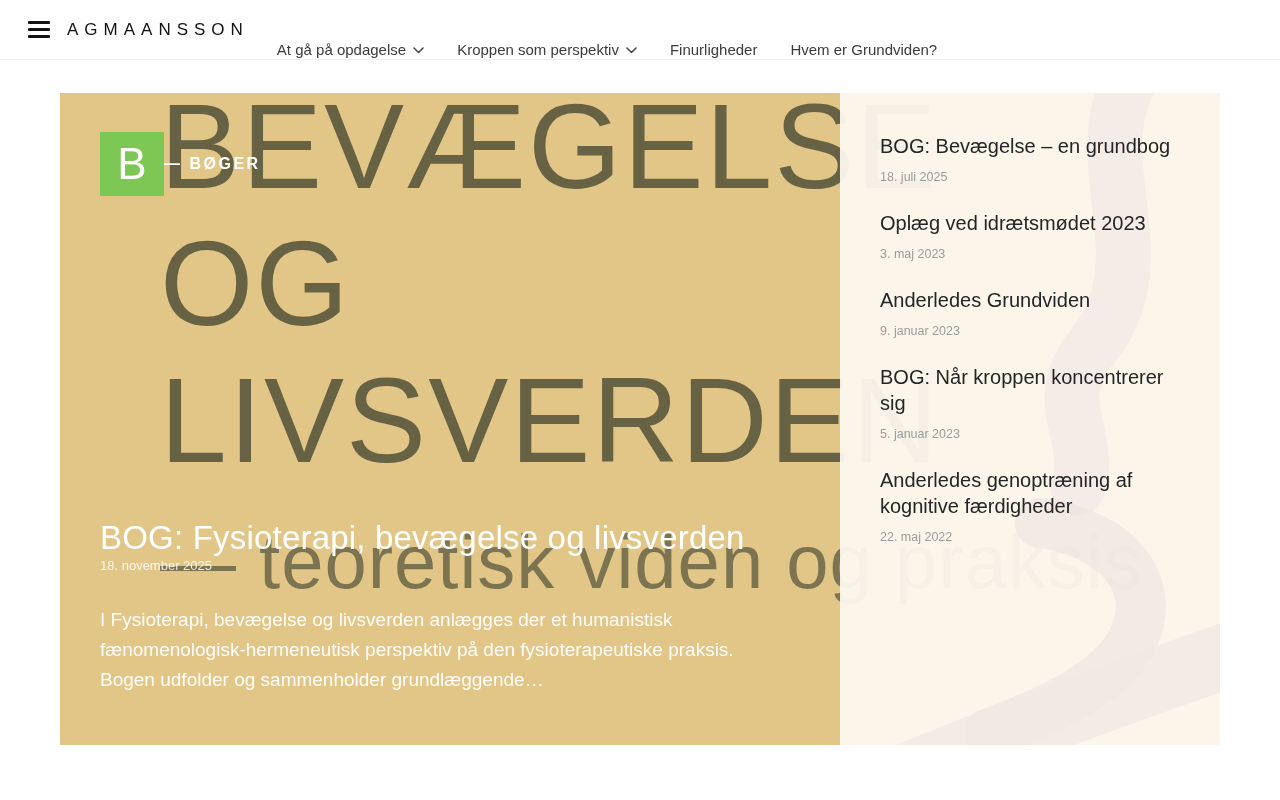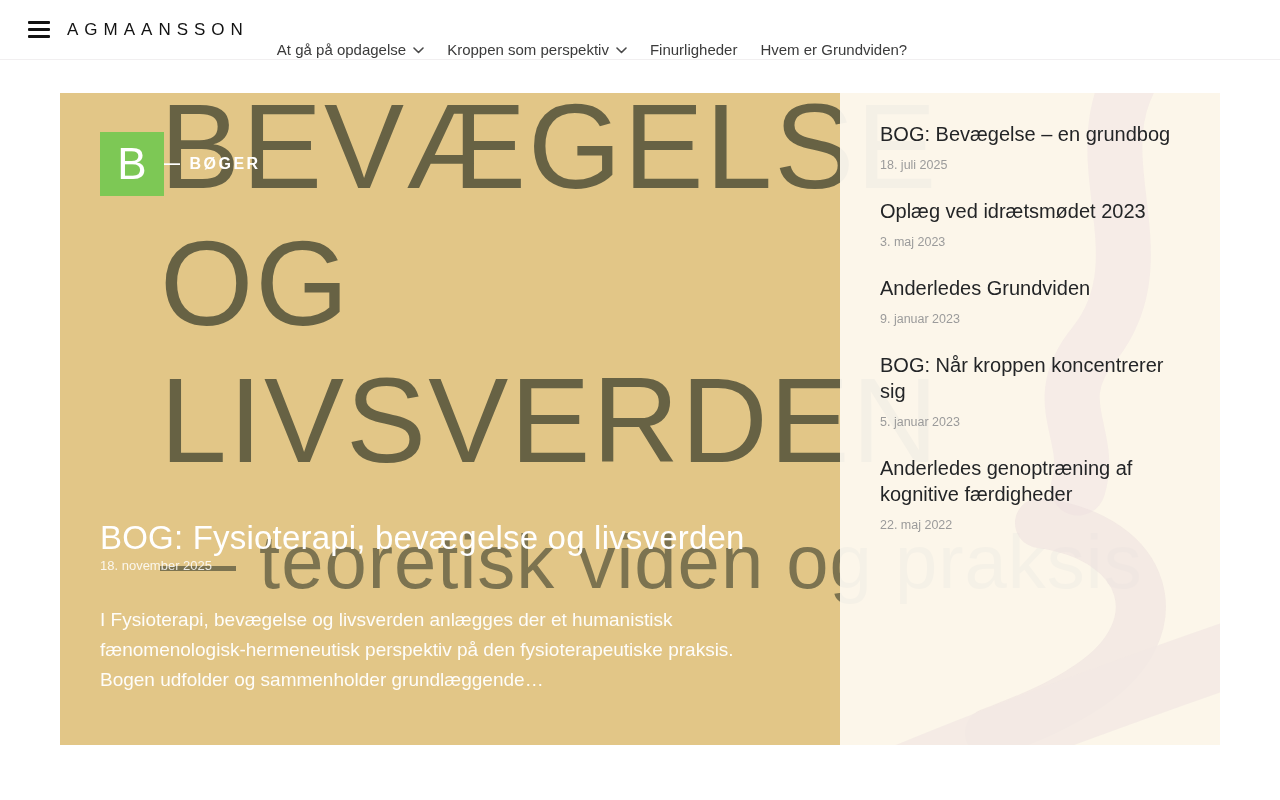--- a/index.html
+++ b/index.html
@@ -34,21 +34,21 @@
   .burger span { display: block; height: 3px; background: #121212; border-radius: 1px; }
   .logo {
     font-size: 17px;
     font-weight: 500;
     letter-spacing: 6px;
     color: #121212;
     text-decoration: none;
     margin-right: 28px;
     white-space: nowrap;
   }
-  .main-nav { display: flex; align-items: center; gap: 23px; margin-top: 40px; }
+  .main-nav { display: flex; align-items: center; gap: 33px; margin-top: 40px; }
   .main-nav a {
     display: flex;
     align-items: center;
     gap: 7px;
     font-size: 15px;
     color: #3b3b3b;
     text-decoration: none;
     white-space: nowrap;
   }
   .chev { display: inline-flex; margin-top: 2px; }
@@ -142,21 +142,21 @@
     line-height: 30px;
     color: rgba(255, 255, 255, 0.96);
   }
 
   
   .sidebar {
     position: relative;
     z-index: 1;
     flex: 1 1 auto;
     background: rgba(253, 249, 240, 0.94);
-    padding: 28px 40px 0 40px;
+    padding: 40px 40px 0 40px;
   }
   .ribbons {
     position: absolute;
     inset: 0;
     width: 100%;
     height: 100%;
     pointer-events: none;
   }
   .posts { position: relative; }
   .post { margin-bottom: 25px; }

